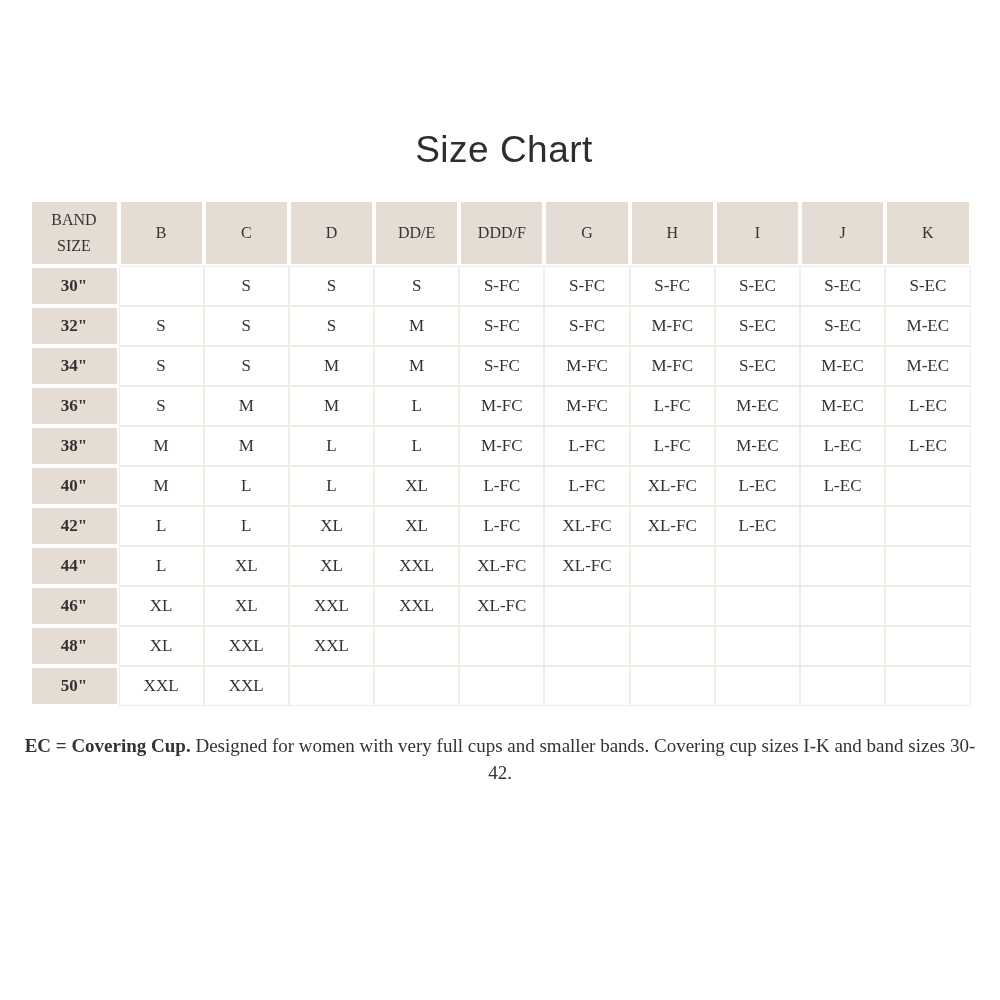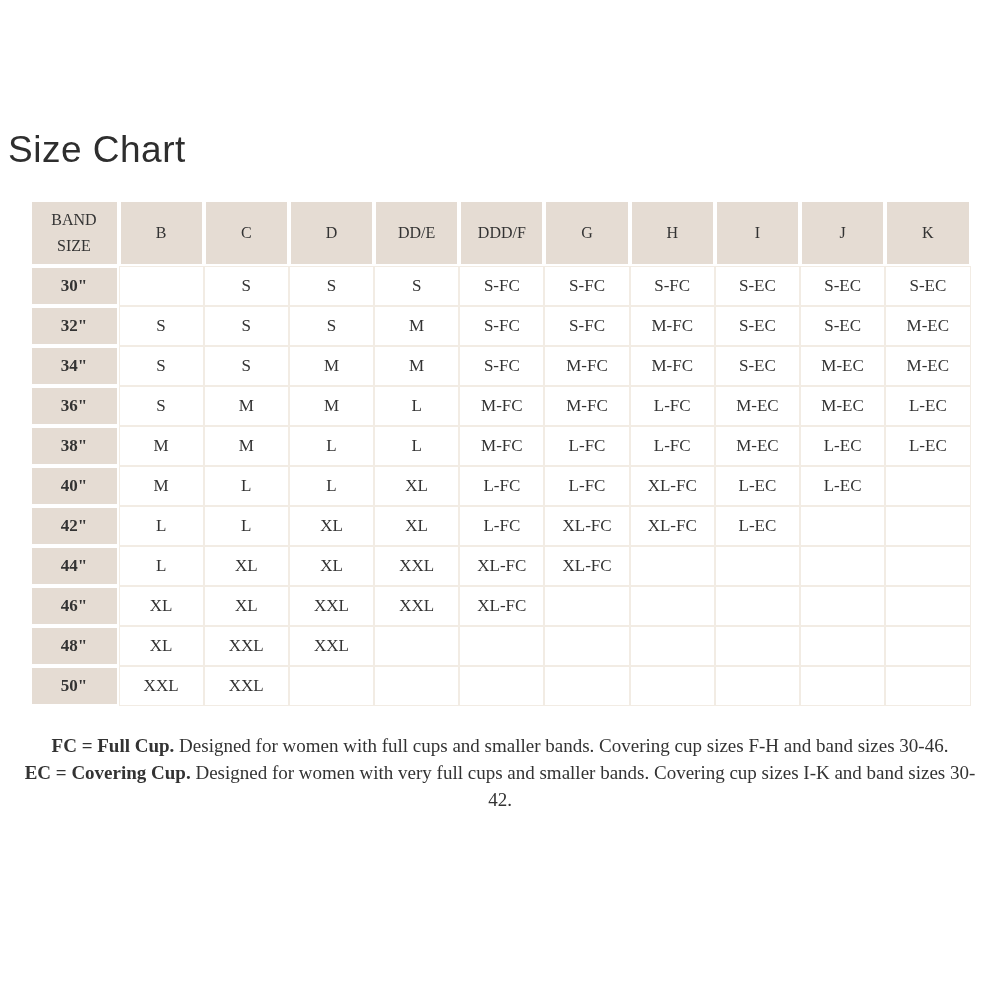--- a/index.html
+++ b/index.html
@@ -12,21 +12,21 @@
     font-family: "Liberation Serif", serif;
     color: #333333;
     overflow: hidden;
   }
   .page-title {
     font-family: "Liberation Sans", sans-serif;
     font-weight: 300;
     font-size: 37px;
     letter-spacing: 0.5px;
     color: #2e2e2e;
-    text-align: left;
+    text-align: center;
     margin: 128px 0 12px 0;
     line-height: 44px;
     padding-left: 8px;
   }
   table.size-chart {
     width: 941px;
     margin: 28px auto 0 auto;
     border-collapse: separate;
     border-spacing: 0;
     table-layout: fixed;
@@ -235,15 +235,14 @@
         <td class="size-cell"></td>
         <td class="size-cell"></td>
         <td class="size-cell"></td>
         <td class="size-cell"></td>
         <td class="size-cell"></td>
       </tr>
     </tbody>
 </table>
 
 <div class="notes">
-  <p><span class="note-label">FC = Full Cup.</span><span> Designed for women with full cups and smaller bands. Covering cup sizes F-H and band sizes 30-46.</span></p>
   <p><span class="note-label">EC = Covering Cup.</span><span> Designed for women with very full cups and smaller bands. Covering cup sizes I-K and band sizes 30-42.</span></p>
 </div>
 
 </body></html>

